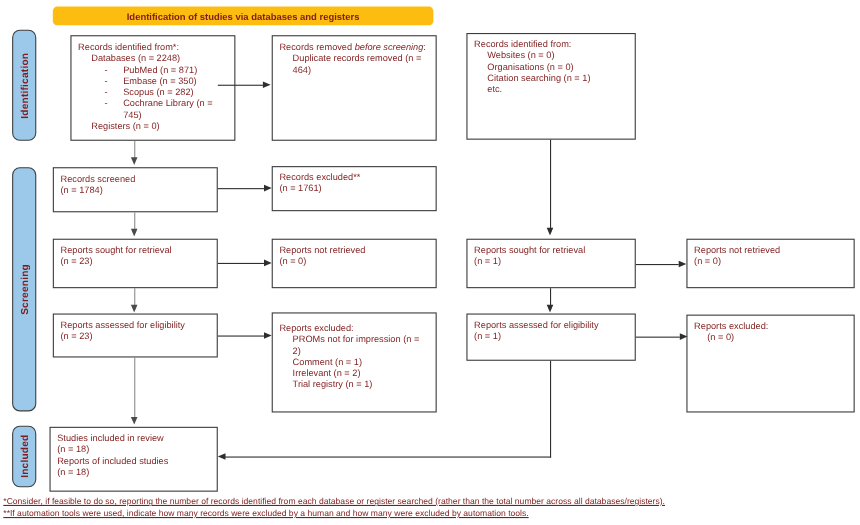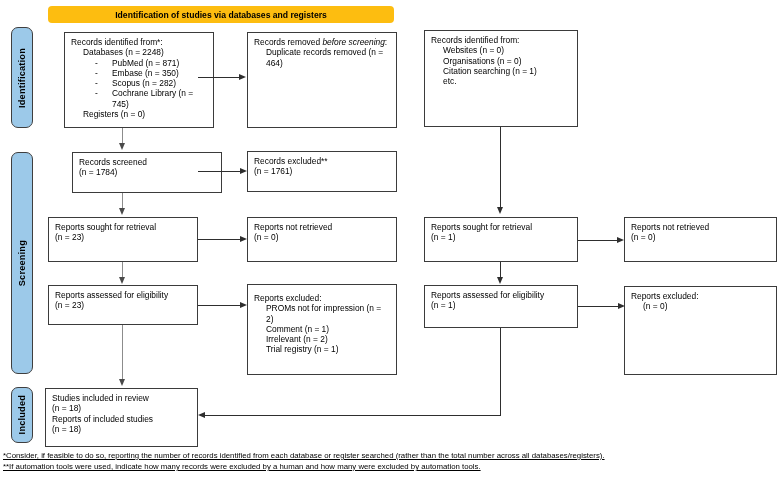--- a/index.html
+++ b/index.html
@@ -1,16 +1,16 @@
 <!DOCTYPE html>
 <html style="--header-bg: #FDBD10; --sidebar-bg: #9CC9E9; --box-border: #3b3b3b; --line: #2e2e2e; --line-gray: #8c8c8c;"><head>
 <meta charset="utf-8">
 <style>
   html,body{margin:0;padding:0;background:#fff;font-family:"Liberation Sans",sans-serif;}
-  .canvas{position:relative;width:782px;height:477px;background:#fff;overflow:hidden;color:#000000;}
+  .canvas{position:relative;width:782px;height:477px;background:#fff;overflow:hidden;color:#7f1d1d;}
 
   .hdr{position:absolute;height:17px;background:var(--header-bg,#FDBD10);border-radius:4px;
        display:flex;align-items:center;justify-content:center;font-weight:bold;font-size:8.6px;}
 
   .side{position:absolute;left:11px;width:22px;background:var(--sidebar-bg,#9CC9E9);
         border:1.4px solid #3f3f3f;border-radius:7px;display:flex;align-items:center;justify-content:center;box-sizing:border-box;}
   .side span{writing-mode:vertical-rl;transform:rotate(180deg);font-weight:bold;font-size:9.2px;letter-spacing:.2px;}
 
   .box{position:absolute;background:#fff;border:1.3px solid var(--box-border,#3b3b3b);
        font-size:8.4px;line-height:1.22;padding:4px 6px;box-sizing:border-box;
@@ -80,21 +80,21 @@
   </div>
 
   <div class="box vcenter" style="left:424px;top:30px;width:154px;height:97px;">
     <div>Records identified from:</div>
     <div class="ind1">Websites (n = 0)</div>
     <div class="ind1">Organisations (n = 0)</div>
     <div class="ind1">Citation searching (n = 1)</div>
     <div class="ind1">etc.</div>
   </div>
 
-  <div class="box vcenter" style="left:48px;top:152px;width:150px;height:41px;margin-left:24px;">
+  <div class="box vcenter" style="left:48px;top:152px;width:150px;height:41px;">
     <div>Records screened</div>
     <div>(n = 1784)</div>
   </div>
   <div class="box vcenter" style="left:247px;top:151px;width:150px;height:41px;">
     <div>Records excluded**</div>
     <div>(n = 1761)</div>
   </div>
 
   <div class="box vcenter" style="left:48px;top:217px;width:150px;height:45px;">
     <div>Reports sought for retrieval</div>

